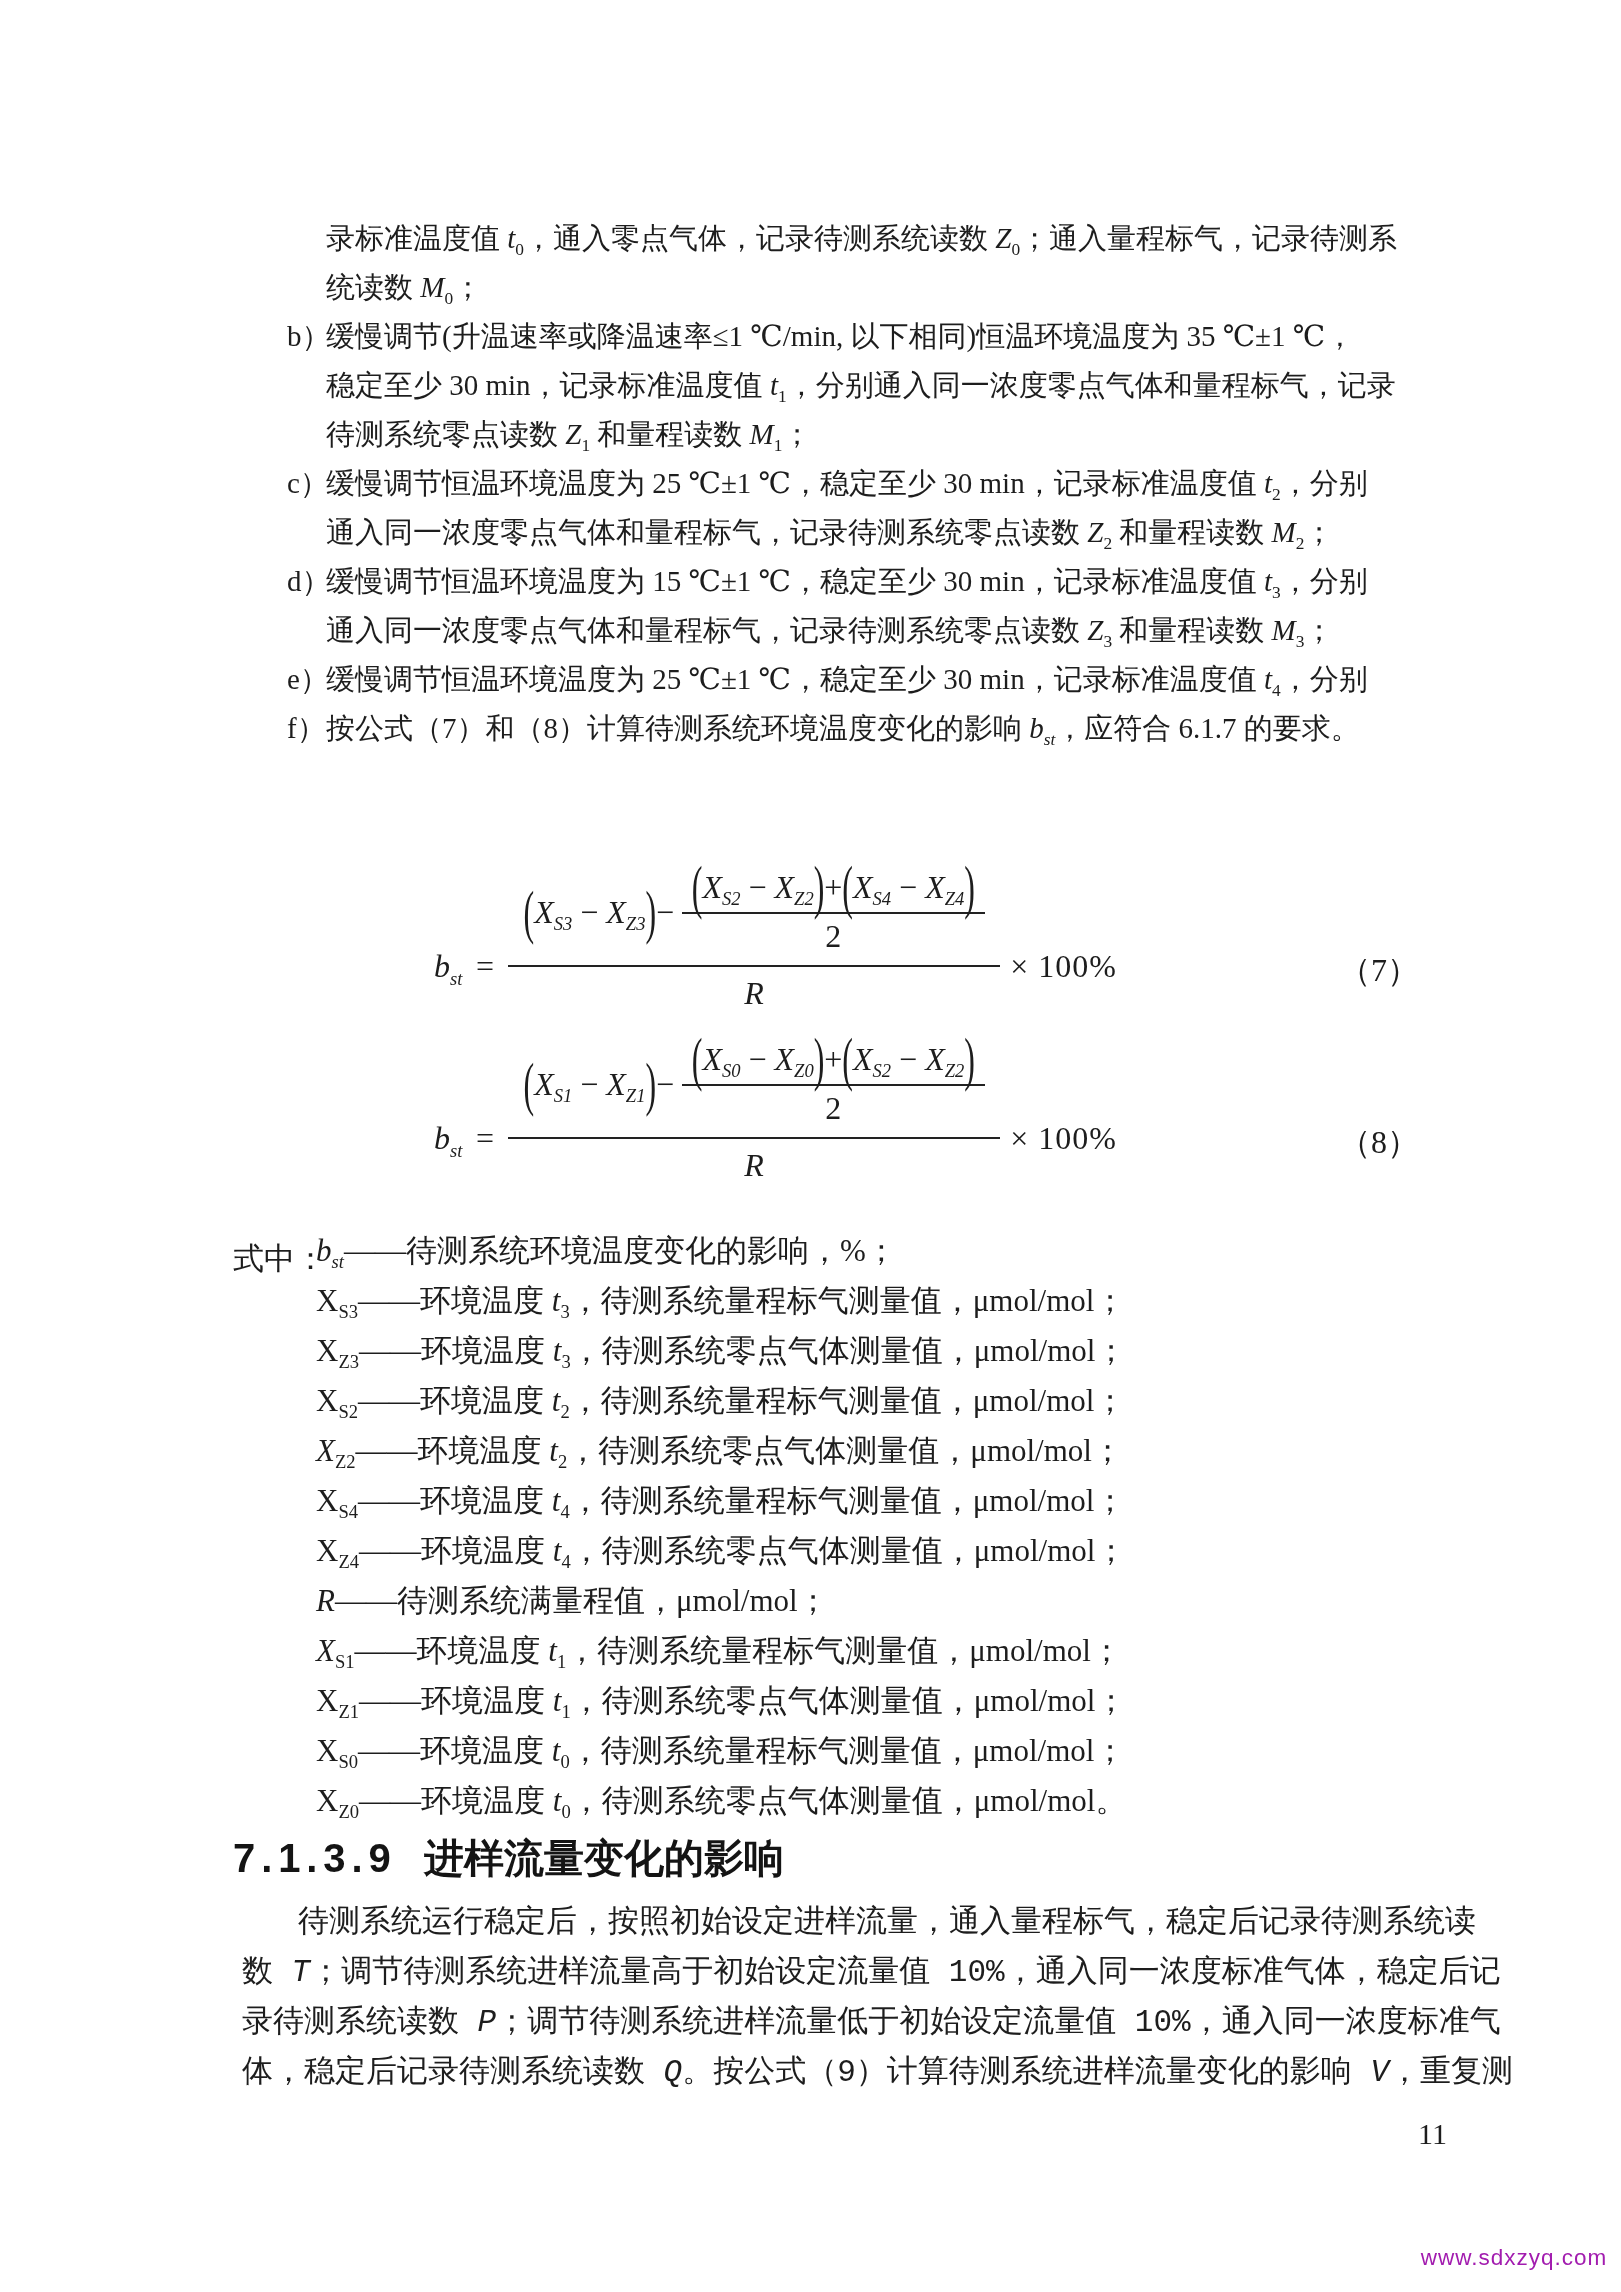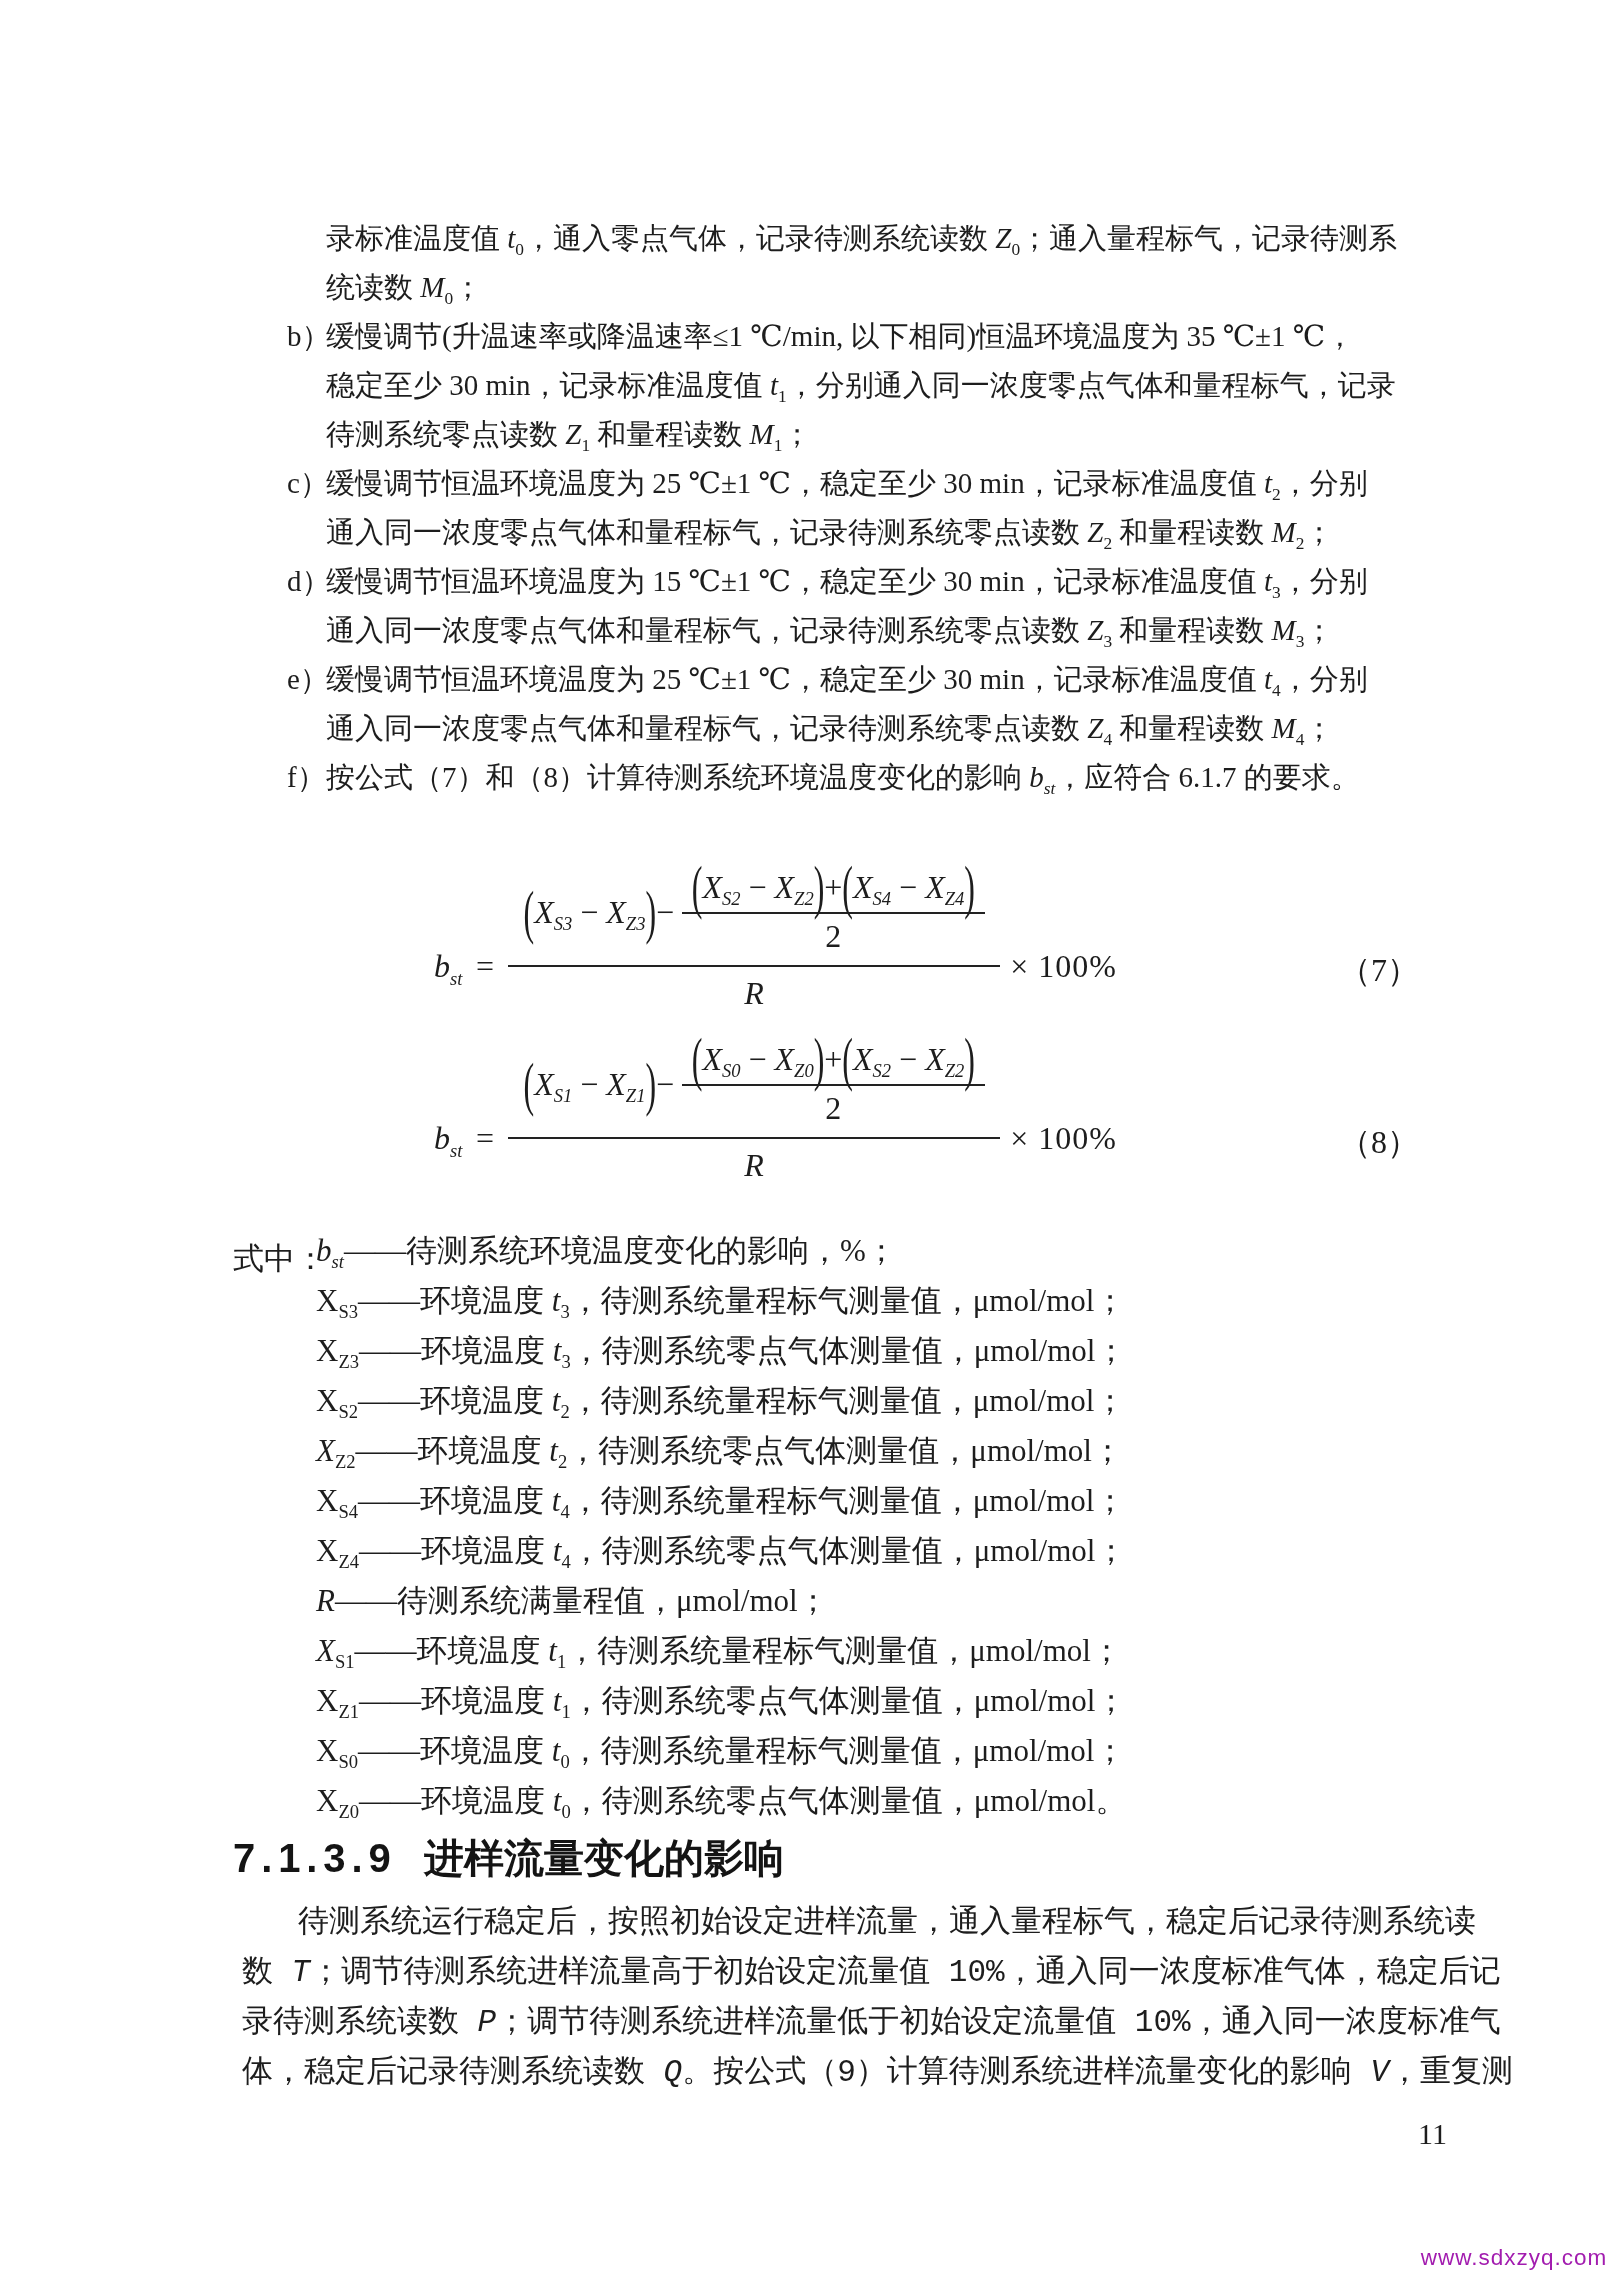--- a/index.html
+++ b/index.html
@@ -57,21 +57,20 @@
     <div class="row"><span>录标准温度值 <i>t</i><sub>0</sub>，通入零点气体，记录待测系统读数 <i>Z</i><sub>0</sub>；通入量程标气，记录待测系</span></div>
     <div class="row"><span>统读数 <i>M</i><sub>0</sub>；</span></div>
     <div class="row"><span class="lbl">b）</span><span>缓慢调节<span class="bp">(</span>升温速率或降温速率≤1 ℃/min, 以下相同<span class="bp">)</span>恒温环境温度为 35 ℃±1 ℃，</span></div>
     <div class="row"><span>稳定至少 30 min，记录标准温度值 <i>t</i><sub>1</sub>，分别通入同一浓度零点气体和量程标气，记录</span></div>
     <div class="row"><span>待测系统零点读数 <i>Z</i><sub>1</sub> 和量程读数 <i>M</i><sub>1</sub>；</span></div>
     <div class="row"><span class="lbl">c）</span><span>缓慢调节恒温环境温度为 25 ℃±1 ℃，稳定至少 30 min，记录标准温度值 <i>t</i><sub>2</sub>，分别</span></div>
     <div class="row"><span>通入同一浓度零点气体和量程标气，记录待测系统零点读数 <i>Z</i><sub>2</sub> 和量程读数 <i>M</i><sub>2</sub>；</span></div>
     <div class="row"><span class="lbl">d）</span><span>缓慢调节恒温环境温度为 15 ℃±1 ℃，稳定至少 30 min，记录标准温度值 <i>t</i><sub>3</sub>，分别</span></div>
     <div class="row"><span>通入同一浓度零点气体和量程标气，记录待测系统零点读数 <i>Z</i><sub>3</sub> 和量程读数 <i>M</i><sub>3</sub>；</span></div>
     <div class="row"><span class="lbl">e）</span><span>缓慢调节恒温环境温度为 25 ℃±1 ℃，稳定至少 30 min，记录标准温度值 <i>t</i><sub>4</sub>，分别</span></div>
-    <div class="row"><span>通入同一浓度零点气体和量程标气，记录待测系统零点读数 <i>Z</i><sub>4</sub> 和量程读数 <i>M</i><sub>4</sub>；</span></div>
     <div class="row"><span class="lbl">f）</span><span>按公式（7）和（8）计算待测系统环境温度变化的影响 <i>b</i><sub><i>st</i></sub>，应符合 6.1.7 的要求。</span></div>
   </div>
 
   <div class="formula" id="formula-7">
     <span class="f-body">
       <span class="f-shift"><i>b</i><sub><i>st</i></sub></span>
       <span class="f-shift f-eq">=</span>
       <span class="frac frac-main">
         <span class="num">
           <span><span class="bp">(</span><i>X</i><sub>S3</sub> − <i>X</i><sub>Z3</sub><span class="bp">)</span>−</span>

